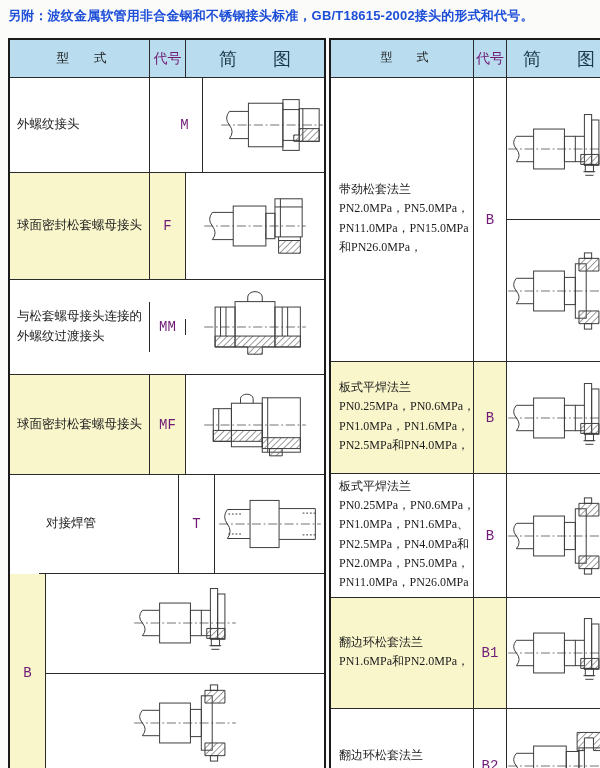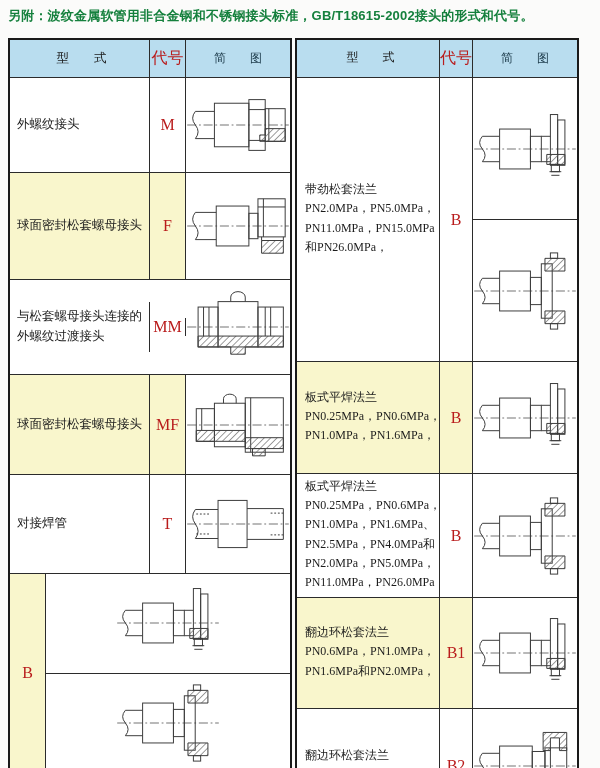--- a/index.html
+++ b/index.html
@@ -1,58 +1,58 @@
 <!DOCTYPE html>
 <html><head>
 <meta charset="utf-8">
 <style>
   *{box-sizing:border-box;margin:0;padding:0}
   html,body{width:600px;height:768px}
   body{background:#fbfbfa;font-family:"Liberation Sans",sans-serif;overflow:hidden}
   .page{position:relative;width:600px;height:768px}
-  .title{position:absolute;left:8px;top:7px;font-size:13px;font-weight:bold;color:#15803d;letter-spacing:.2px;white-space:nowrap}
+  .title{position:absolute;left:8px;top:7px;font-size:13px;font-weight:bold;color:#1d4ed8;letter-spacing:.2px;white-space:nowrap}
   .tables{position:absolute;left:8px;top:38px;display:flex;gap:3px}
   .htable{border:2px solid #1a1a1a;background:#fff}
   .hrow{display:flex;border-bottom:1px solid #2b2b2b}
   .hrow:last-child{border-bottom:none}
   .cell{border-right:1px solid #2b2b2b;min-width:0;background:#fff}
   .cell:last-child{border-right:none}
   .header-row{height:38px}
-  .hdr{display:flex;align-items:center;justify-content:center;font-size:12px;color:#1c3a4a;background:#b9ddef !important;font-family:"Liberation Serif",serif}
+  .hdr{display:flex;align-items:center;justify-content:center;font-size:18px;color:#1c3a4a;background:#b9ddef !important;font-family:"Liberation Serif",serif}
   .left-t .type-cell{width:140px}
   .left-t .code-cell{width:36px}
   .right-t .type-cell{width:143px}
   .right-t .code-cell{width:33px}
   .type-cell{display:flex;flex-direction:column;justify-content:center;padding:4px 3px 6px 7px;
     font-family:"Liberation Serif",serif;font-size:12.5px;color:#1b1b1b;line-height:1.6}
   .right-t .type-cell{font-size:12px;padding-left:8px}
   .tline{white-space:nowrap}
-  .code-cell{display:flex;align-items:center;justify-content:center;font-family:Liberation Serif, serif;
-    font-size:16px;color:#b91c1c}
+  .code-cell{display:flex;align-items:center;justify-content:center;font-family:Liberation Mono, monospace;
+    font-size:14px;color:#701a75}
   .hl{background:#f9f6cc !important}
   .diag-cell{flex:1;display:flex;flex-direction:column}
   .diag-sub{flex:1;display:flex;align-items:center;justify-content:center;border-bottom:1px solid #2b2b2b;background:#fff}
   .diag-sub:last-child{border-bottom:none}
 </style>
 </head>
 <body>
 
 <div class="page">
   <div class="title">另附：波纹金属软管用非合金钢和不锈钢接头标准，GB/T18615-2002接头的形式和代号。</div>
 
   <div class="tables">
 
     <div class="htable left-t">
       <div class="hrow header-row">
         <div class="cell type-cell hdr">型　　式</div>
         <div class="cell code-cell hdr">代号</div>
         <div class="cell diag-cell hdr">简　　图</div>
       </div>
       <div id="left-rows">
-          <div class="hrow" style="height: 95px;">
+          <div class="hrow" style="height: 95px; gap: 17px;">
             <div class="cell type-cell">
               <div class="tline">外螺纹接头</div>
             </div>
             <div class="cell code-cell">M</div>
             <div class="cell diag-cell">
               <div class="diag-sub">
                 <svg width="104" height="78" viewBox="0 0 112 86">
                   <defs>
                     <pattern id="hp1" width="5" height="5" patternUnits="userSpaceOnUse" patternTransform="rotate(45)">
                       <line x1="0" y1="0" x2="0" y2="5" stroke="#666" stroke-width="1.4"></line>
@@ -154,21 +154,21 @@
                     <line x1="70" y1="13" x2="70" y2="73"></line>
                     <polygon points="10,49 64,49 64,61 10,61" fill="url(#hp4)"></polygon>
                     <polygon points="64,57 106,57 106,69 64,69" fill="url(#hp4)"></polygon>
                     <polygon points="72,69 86,69 86,77 72,77" fill="url(#hp4)"></polygon>
                     <line x1="0" y1="43" x2="112" y2="43" stroke-dasharray="10 3 2 3" stroke-width="0.8"></line>
                   </g>
                 </svg>
               </div>
             </div>
           </div>
-          <div class="hrow" style="height: 99px;">
+          <div class="hrow" style="height: 99px; margin-left: 29px;">
             <div class="cell type-cell">
               <div class="tline">对接焊管</div>
             </div>
             <div class="cell code-cell">T</div>
             <div class="cell diag-cell">
               <div class="diag-sub">
                 <svg width="104" height="78" viewBox="0 0 112 86">
                   <defs>
                     <pattern id="hp5" width="5" height="5" patternUnits="userSpaceOnUse" patternTransform="rotate(45)">
                       <line x1="0" y1="0" x2="0" y2="5" stroke="#666" stroke-width="1.4"></line>
@@ -300,20 +300,21 @@
                   </g>
                 </svg>
               </div>
             </div>
           </div>
           <div class="hrow" style="height: 112px;">
             <div class="cell type-cell hl">
               <div class="tline">板式平焊法兰</div>
               <div class="tline">PN0.25MPa，PN0.6MPa，</div>
               <div class="tline">PN1.0MPa，PN1.6MPa，</div>
+              <div class="tline">PN2.5MPa和PN4.0MPa，</div>
             </div>
             <div class="cell code-cell hl">B</div>
             <div class="cell diag-cell">
               <div class="diag-sub">
                 <svg width="104" height="78" viewBox="0 0 112 86">
                   <defs>
                     <pattern id="hp10" width="5" height="5" patternUnits="userSpaceOnUse" patternTransform="rotate(45)">
                       <line x1="0" y1="0" x2="0" y2="5" stroke="#666" stroke-width="1.4"></line>
                     </pattern>
                   </defs>
@@ -364,21 +365,20 @@
                     <rect x="84" y="79" width="8" height="6"></rect>
                     <line x1="0" y1="43" x2="112" y2="43" stroke-dasharray="10 3 2 3" stroke-width="0.8"></line>
                   </g>
                 </svg>
               </div>
             </div>
           </div>
           <div class="hrow" style="height: 111px;">
             <div class="cell type-cell hl">
               <div class="tline">翻边环松套法兰</div>
-              <div class="tline">PN0.6MPa，PN1.0MPa，</div>
               <div class="tline">PN1.6MPa和PN2.0MPa，</div>
             </div>
             <div class="cell code-cell hl">B1</div>
             <div class="cell diag-cell">
               <div class="diag-sub">
                 <svg width="104" height="78" viewBox="0 0 112 86">
                   <defs>
                     <pattern id="hp12" width="5" height="5" patternUnits="userSpaceOnUse" patternTransform="rotate(45)">
                       <line x1="0" y1="0" x2="0" y2="5" stroke="#666" stroke-width="1.4"></line>
                     </pattern>

